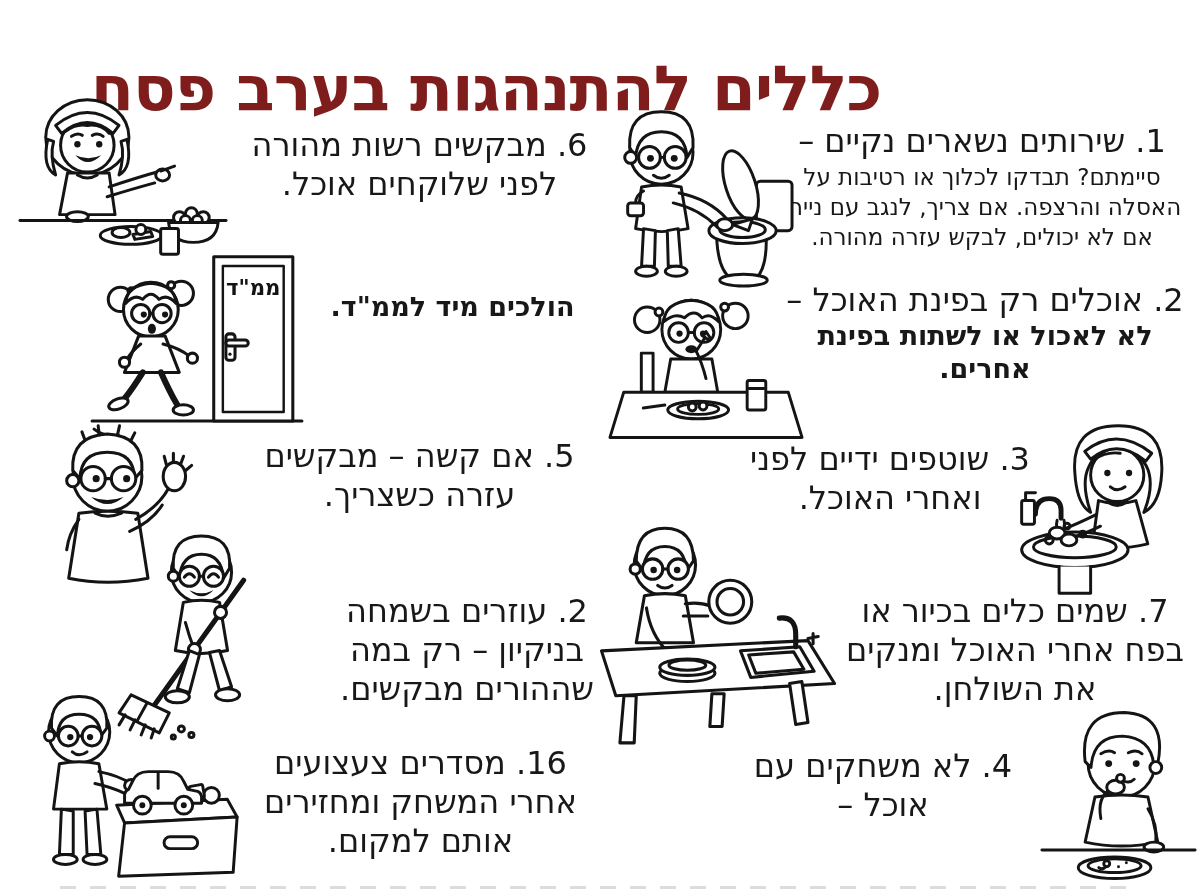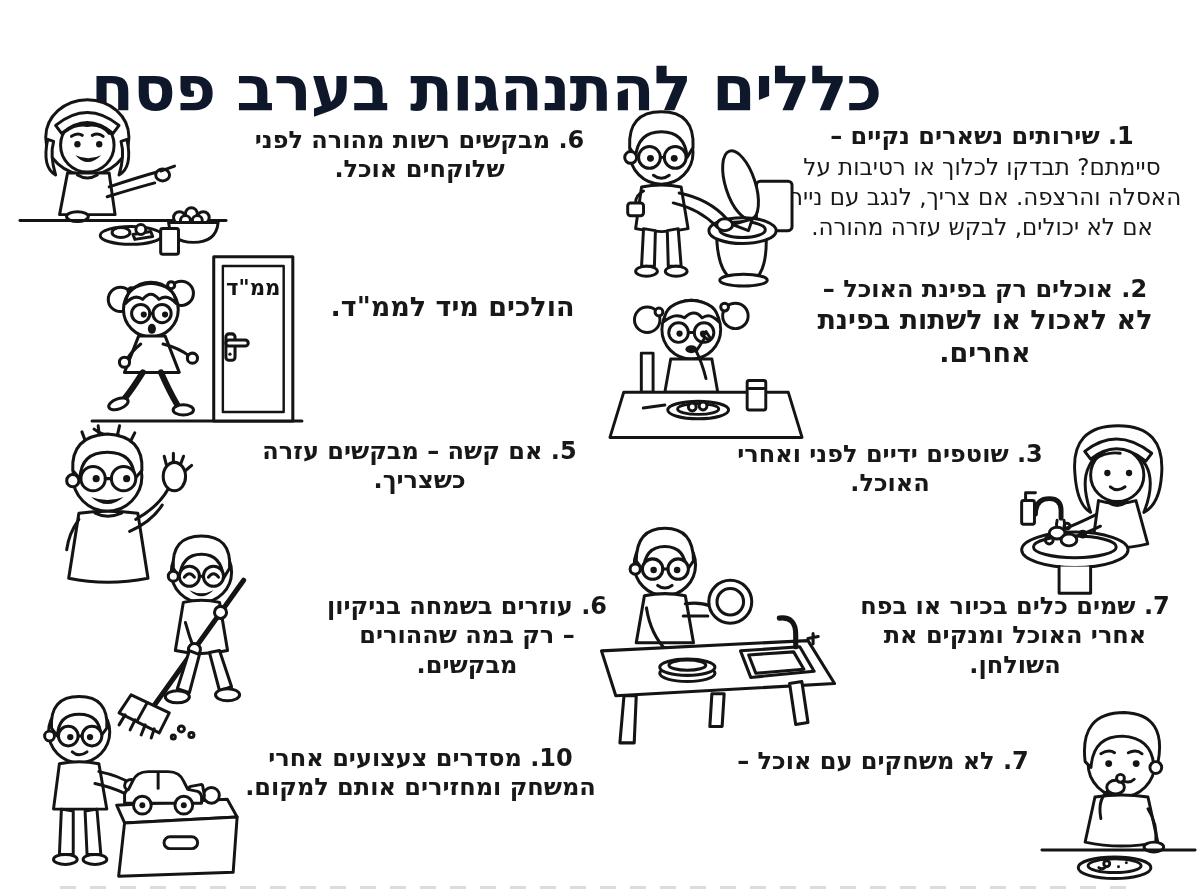--- a/index.html
+++ b/index.html
@@ -4,36 +4,36 @@
 <style>
   html,body{margin:0;padding:0;}
   body{
     width:1200px;height:896px;position:relative;overflow:hidden;
     background:#ffffff;color:#141414;
     font-family:"DejaVu Sans",sans-serif;
   }
   .title{
     position:absolute;left:0;top:10px;width:972px;
     text-align:center;direction:rtl;
-    font-size:63px;font-weight:800;letter-spacing:-1px;color:#0f172a;
+    font-size:63px;font-weight:800;letter-spacing:-1px;color:#7f1d1d;
   }
   .rule-text{
     position:absolute;direction:rtl;text-align:center;color:#181818;
   }
-  .rule-heading{font-size:24px;font-weight:bold;line-height:1.22;}
+  .rule-heading{font-size:32px;font-weight:normal;line-height:1.22;}
   .rule-body-bold{font-size:27px;font-weight:bold;line-height:1.22;}
   .rule-body-regular{font-size:23px;font-weight:normal;line-height:1.3;margin-top:2px;}
   .ill{position:absolute;}
   svg .ln{stroke:#141414;stroke-width:3;fill:#ffffff;stroke-linecap:round;stroke-linejoin:round;}
   svg .st{fill:none !important;}
   svg .fl{fill:#141414;stroke:none;}
   svg text{font-family:"DejaVu Sans",sans-serif;}
   
   #r1-text{left:770px;top:122px;width:424px;}
-  #r2-text{left:775px;top:275px;width:420px;}
+  #r2-text{left:775px;top:281px;width:420px;}
   #r3-text{left:735px;top:440px;width:310px;}
   #r4-text{left:835px;top:592px;width:360px;}
   #r5-text{left:718px;top:747px;width:330px;}
   #r6-text{left:232px;top:126px;width:375px;}
   #r7-text{left:300px;top:291px;width:305px;}
   #r8-text{left:232px;top:437px;width:375px;}
   #r9-text{left:322px;top:592px;width:290px;}
   #r10-text{left:238px;top:744px;width:365px;}
   
   #r1-ill{left:592px;top:96px;width:208px;height:198px;}
@@ -64,37 +64,37 @@
   <div class="rule-heading">2. אוכלים רק בפינת האוכל –</div>
   <div class="rule-body-bold">לא לאכול או לשתות בפינת אחרים.</div>
 </div>
 <div class="rule-text" id="r3-text">
   <div class="rule-heading">3. שוטפים ידיים לפני ואחרי האוכל.</div>
 </div>
 <div class="rule-text" id="r4-text">
   <div class="rule-heading">7. שמים כלים בכיור או בפח אחרי האוכל ומנקים את השולחן.</div>
 </div>
 <div class="rule-text" id="r5-text">
-  <div class="rule-heading">7. לא משחקים עם אוכל –</div>
+  <div class="rule-heading">4. לא משחקים עם אוכל –</div>
 </div>
 
 <div class="rule-text" id="r6-text">
   <div class="rule-heading">6. מבקשים רשות מהורה לפני שלוקחים אוכל.</div>
 </div>
 <div class="rule-text" id="r7-text">
   <div class="rule-body-bold">הולכים מיד לממ"ד.</div>
 </div>
 <div class="rule-text" id="r8-text">
   <div class="rule-heading">5. אם קשה – מבקשים עזרה כשצריך.</div>
 </div>
 <div class="rule-text" id="r9-text">
-  <div class="rule-heading">6. עוזרים בשמחה בניקיון – רק במה שההורים מבקשים.</div>
+  <div class="rule-heading">2. עוזרים בשמחה בניקיון – רק במה שההורים מבקשים.</div>
 </div>
 <div class="rule-text" id="r10-text">
-  <div class="rule-heading">10. מסדרים צעצועים אחרי המשחק ומחזירים אותם למקום.</div>
+  <div class="rule-heading">16. מסדרים צעצועים אחרי המשחק ומחזירים אותם למקום.</div>
 </div>
 
 <svg class="ill" id="r1-ill" viewBox="0 0 210 200">
   <g>
     <rect class="ln" x="166" y="86" width="36" height="50" rx="4"></rect>
     <ellipse class="ln" cx="150" cy="90" rx="15" ry="36" transform="rotate(-18 150 90)"></ellipse>
     <path class="ln" d="M126 146 Q128 176 140 184 L166 184 Q176 174 176 146"></path>
     <ellipse class="ln" cx="153" cy="186" rx="24" ry="6"></ellipse>
     <ellipse class="ln" cx="152" cy="136" rx="34" ry="13"></ellipse>
     <ellipse class="st ln" cx="152" cy="135" rx="23" ry="8"></ellipse>

